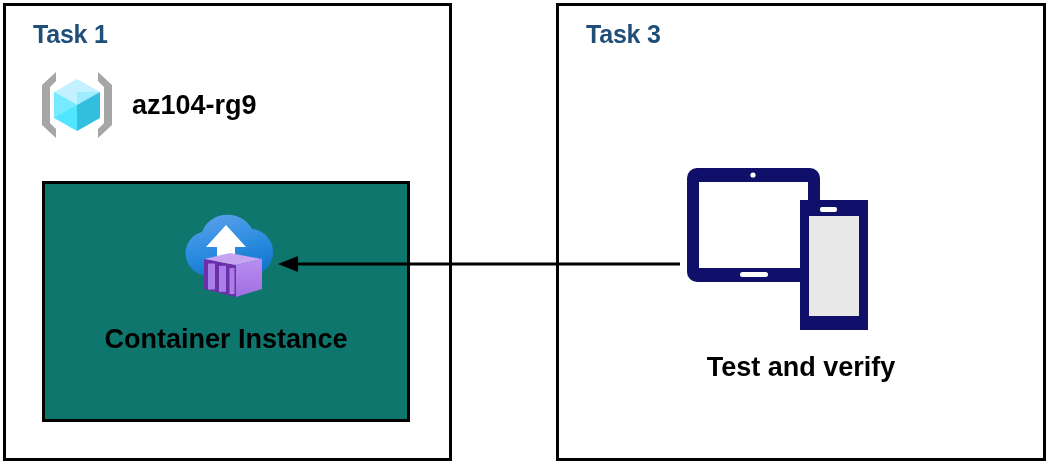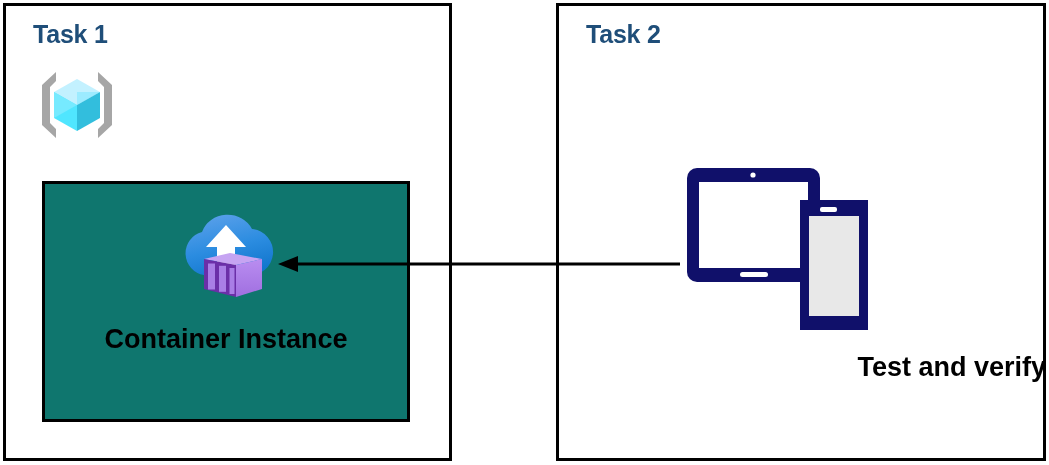--- a/index.html
+++ b/index.html
@@ -98,21 +98,21 @@
     top: 164px;
     width: 190px;
     height: 170px;
     display: block;
   }
   #test-verify-label {
     position: absolute;
     left: 556px;
     width: 490px;
     top: 352px;
-    text-align: right;
+    text-align: center;
     font-size: 27px;
     font-weight: bold;
     color: #000000;
     white-space: nowrap;
   }
 
   
   #flow-arrow {
     position: absolute;
     left: 272px;
@@ -140,20 +140,21 @@
         <path d="M62 8 L76 21 L76 61 L62 74 L62 65 L68 59 L68 23 L62 17 Z" fill="#a6a6a6"></path>
 
         <path d="M41 15 L64 28 L41 41 L18 28 Z" fill="#c3f1ff"></path>
         <path d="M41 28 L64 28 L41 41 Z" fill="#9cebff"></path>
 
         <path d="M64 28 L64 54 L41 67 L41 41 Z" fill="#32bedd"></path>
 
         <path d="M18 28 L41 41 L41 67 L18 54 Z" fill="#50e6ff"></path>
         <path d="M18 28 L41 41 L18 54 Z" fill="#76eaff"></path>
       </svg>
+      <div class="rg-label">az104-rg9</div>
     </div>
 
     <div id="container-instance-box">
       <svg id="container-instance-icon" viewBox="0 0 104 96">
         <defs>
           <linearGradient id="cloudGrad" x1="0.25" y1="0" x2="0.6" y2="1">
             <stop offset="0%" stop-color="#5aa0ea"></stop>
             <stop offset="55%" stop-color="#2b8ce0"></stop>
             <stop offset="100%" stop-color="#1276cd"></stop>
           </linearGradient>
@@ -179,21 +180,21 @@
 
         <rect x="34" y="60.5" width="7" height="26" fill="#a97ee6"></rect>
         <rect x="45" y="62.8" width="7" height="26" fill="#a97ee6"></rect>
         <rect x="55.5" y="65" width="5" height="26" fill="#a97ee6"></rect>
       </svg>
       <div id="container-instance-label">Container Instance</div>
     </div>
   </div>
 
   <div class="panel" id="panel-task-2">
-    <div class="panel-title">Task 2</div>
+    <div class="panel-title">Task 3</div>
   </div>
 
   <svg id="devices-icon" viewBox="0 0 190 170">
 
     <rect x="4" y="4" width="133" height="114" rx="10" ry="10" fill="#10106a"></rect>
 
     <rect x="16" y="18" width="109" height="86" fill="#ffffff"></rect>
 
     <circle cx="70" cy="11" r="2.6" fill="#ffffff"></circle>
 

